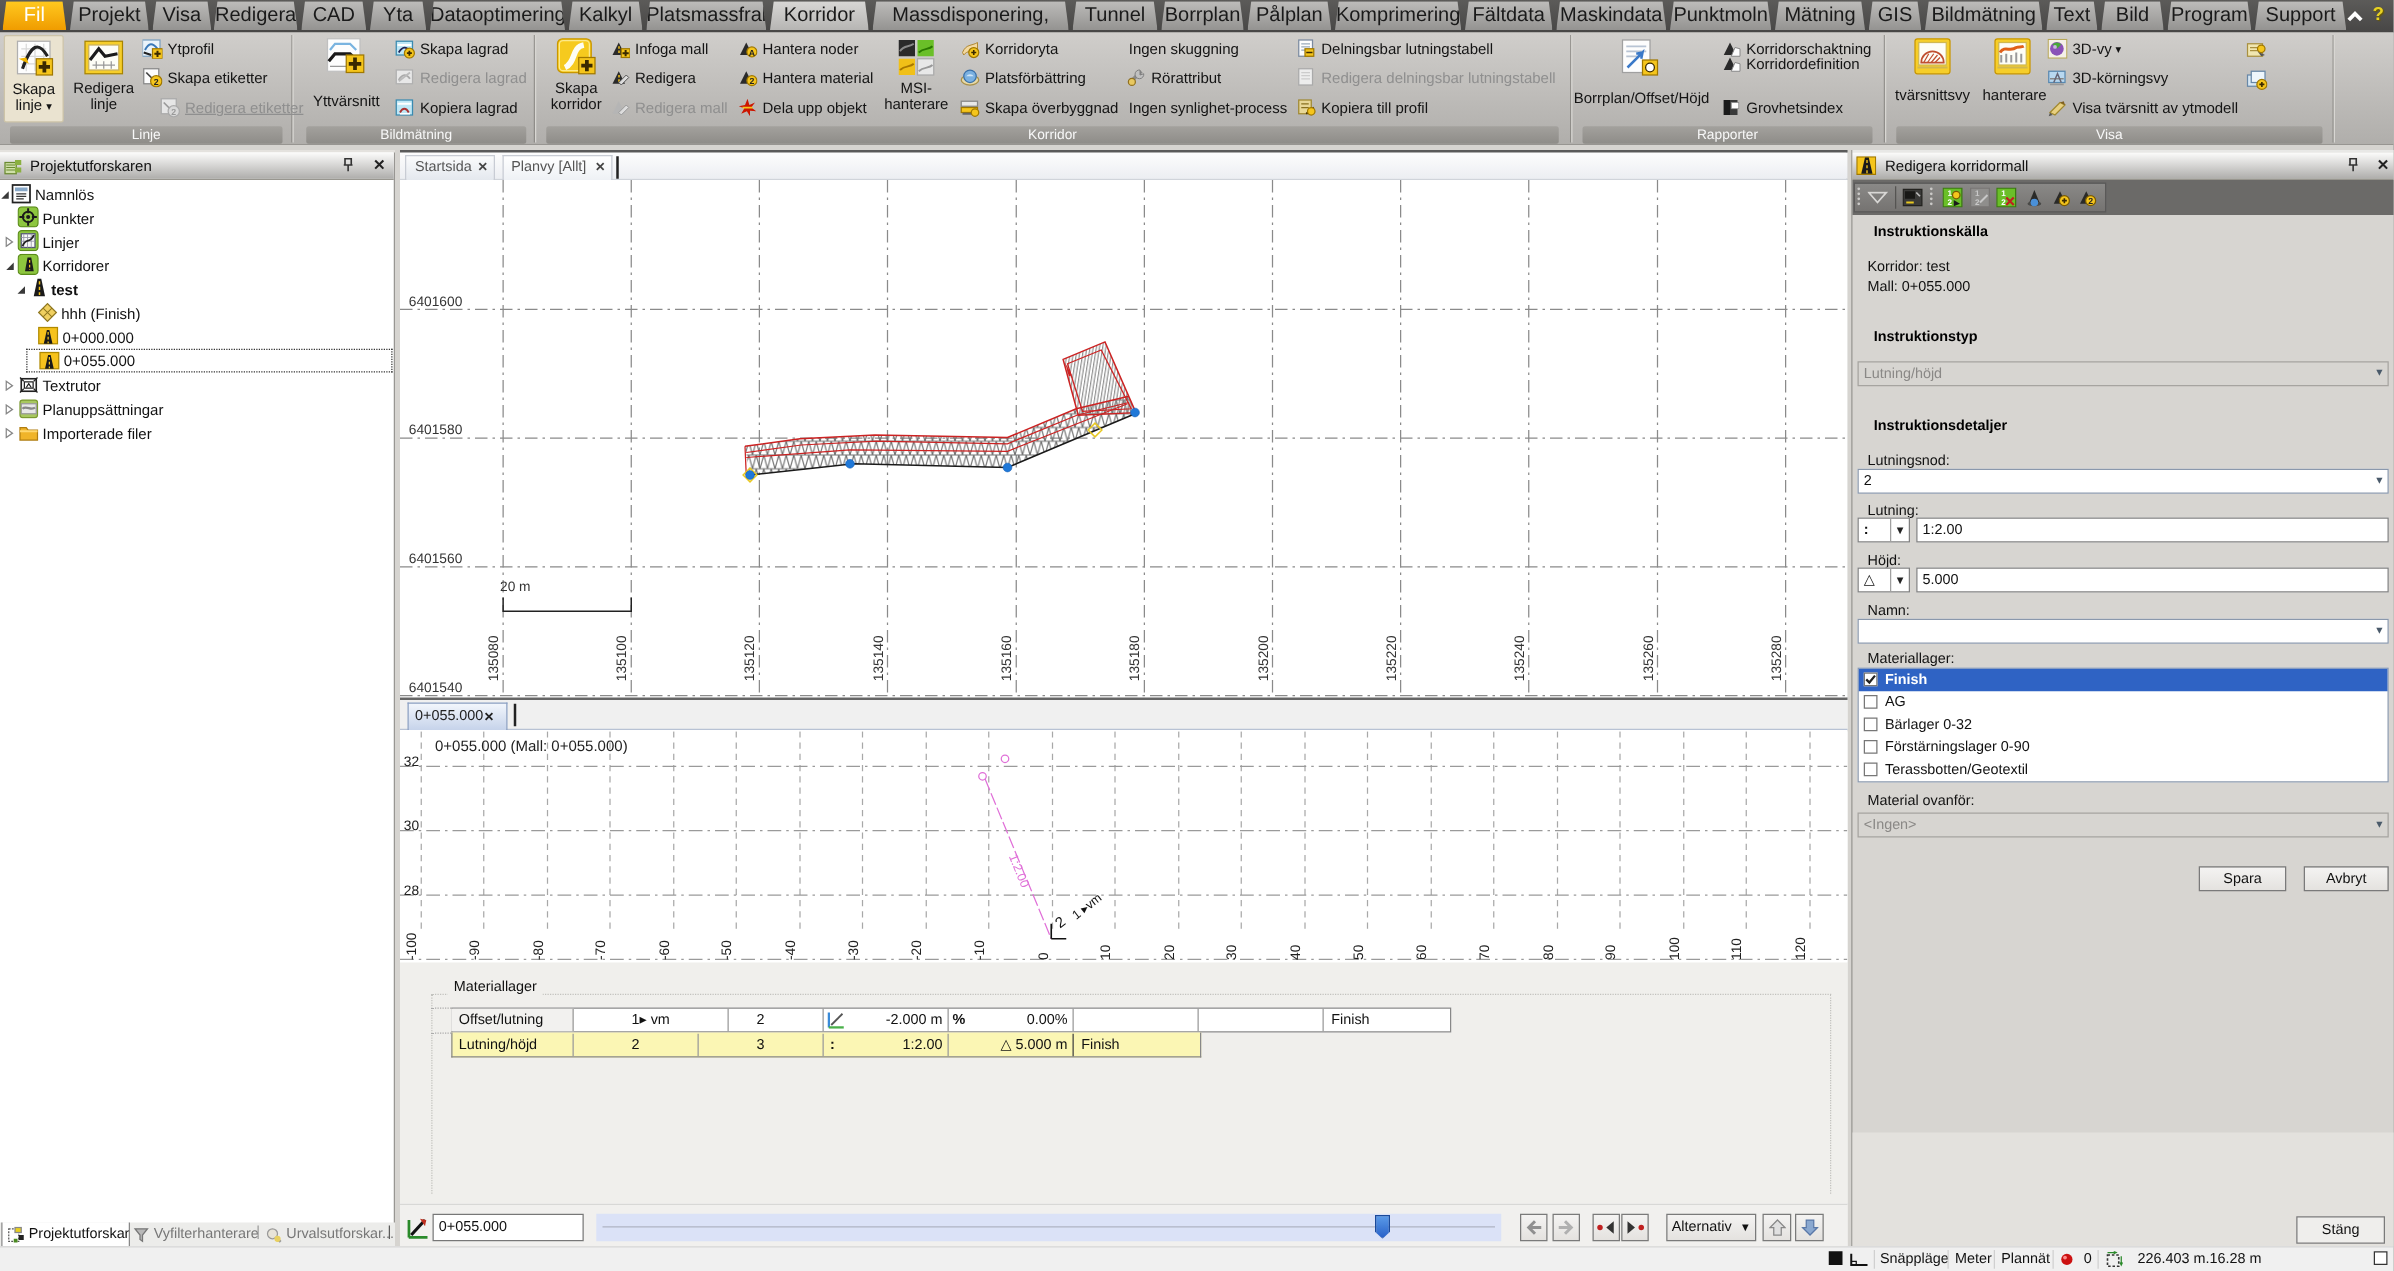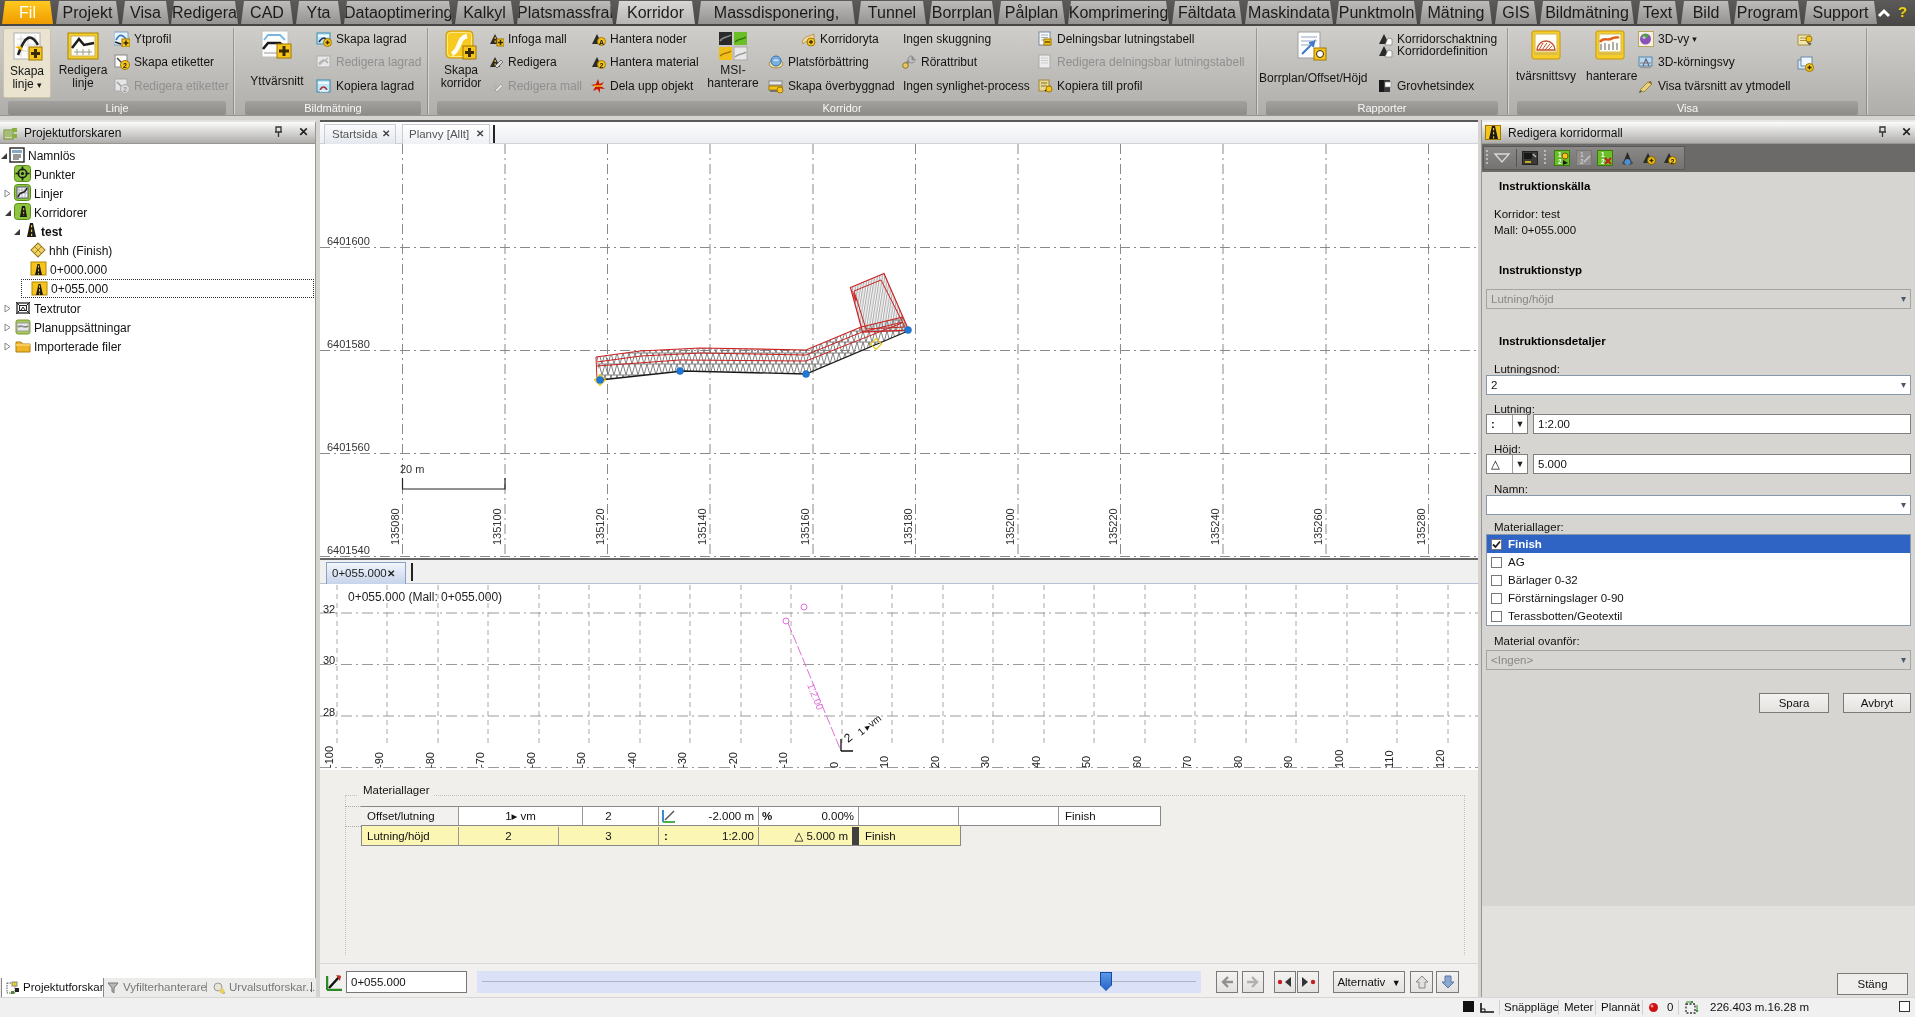--- a/index.html
+++ b/index.html
@@ -104,21 +104,21 @@
           <path d="M1 11 l6 2" stroke="#222" stroke-width="1.6"></path>
           <rect x="8" y="8" width="8" height="8" fill="#f5c51c" stroke="#a07800"></rect>
           <path d="M12 9.5v5M9.5 12h5" stroke="#3a2a00" stroke-width="1.6"></path>
         </svg>Ytprofil</div>
 <div class="rrow" style="left:114px;top:26px;"><svg width="16" height="16">
           <rect x="1" y="1" width="12" height="12" fill="#fdfdfd" stroke="#888"></rect>
           <path d="M3 4l5 5" stroke="#444" stroke-width="1.4"></path>
           <circle cx="11" cy="11" r="4.5" fill="#f5c51c" stroke="#a07800"></circle>
           <text x="11" y="14" font-size="7" text-anchor="middle" fill="#222" font-weight="bold">2</text>
         </svg>Skapa etiketter</div>
-<div class="rrow dis" style="left:114px;top:50px;"><svg width="16" height="16">
+<div class="rrow dis" style="left:128px;top:50px;text-decoration:underline;"><svg width="16" height="16">
           <rect x="1" y="1" width="12" height="12" fill="#e6e6e6" stroke="#aaa"></rect>
           <path d="M3 4l5 5" stroke="#9a9a9a" stroke-width="1.4"></path>
           <circle cx="11" cy="11" r="4.5" fill="#d9d9d9" stroke="#aaa"></circle>
           <text x="11" y="14" font-size="7" text-anchor="middle" fill="#999" font-weight="bold">2</text>
         </svg>Redigera etiketter</div>
 
 <div class="rbig" style="left:248px;width:58px;">
 <svg width="34" height="32" viewBox="0 0 34 32">
           <rect x="2" y="1" width="26" height="26" fill="#fdfdfd" stroke="#c0c0c0"></rect>
           <path d="M4 10 L8 5 L20 5 L25 10" stroke="#7ab4e0" stroke-width="1.8" fill="none"></path>
@@ -191,21 +191,21 @@
           <rect x="2" y="2" width="13" height="13" fill="#2a2a2a"></rect>
           <rect x="17" y="2" width="13" height="13" fill="#6abf28"></rect>
           <rect x="2" y="17" width="13" height="13" fill="#f0c018"></rect>
           <rect x="17" y="17" width="13" height="13" fill="#e8e8e8" stroke="#aaa"></rect>
           <path d="M3 11 C6 6,10 8,14 5" stroke="#888" stroke-width="1.5" fill="none"></path>
           <path d="M18 12 C22 8,26 10,29 7" stroke="#2a7a00" stroke-width="1.5" fill="none"></path>
           <path d="M3 26 C7 22,11 24,14 21" stroke="#a87800" stroke-width="1.5" fill="none"></path>
           <path d="M18 27 C22 23,26 25,29 22" stroke="#999" stroke-width="1.5" fill="none"></path>
         </svg>
 <span>MSI-<br>hanterare</span></div>
-<div class="rrow" style="left:800px;top:3px;"><svg width="16" height="16">
+<div class="rrow" style="left:768px;top:3px;"><svg width="16" height="16">
           <path d="M2 11 C5 4,9 6,14 3 L14 8 C9 11,6 9,3 13 Z" fill="#f3d9a0" stroke="#b08830" stroke-width="0.8"></path>
           <circle cx="11" cy="11" r="4" fill="#f5c51c" stroke="#a07800"></circle>
           <path d="M11 9v4M9 11h4" stroke="#3a2a00" stroke-width="1.3"></path>
         </svg>Korridoryta</div>
 <div class="rrow" style="left:768px;top:26px;"><svg width="16" height="16">
           <ellipse cx="8" cy="10" rx="7" ry="4" fill="#e7d9a8" stroke="#a89048"></ellipse>
           <circle cx="8" cy="7" r="5" fill="#7ab0e0" stroke="#3a70a8"></circle>
           <path d="M5 7 a3.5 3.5 0 0 1 6 0" fill="#cfe6f8"></path>
         </svg>Platsförbättring</div>
 <div class="rrow" style="left:768px;top:50px;"><svg width="16" height="16">
@@ -645,21 +645,21 @@
 <div class="abs" style="left:539px;top:37px;width:100px;height:18px;border-right:1px solid #999;"></div>
 <div class="abs" style="left:639px;top:37px;width:100px;height:18px;border-right:1px solid #999;"></div>
 <div class="abs" style="left:739px;top:37px;width:100px;height:18px;line-height:18px;padding-left:6px;">Finish</div>
 
 <div class="abs" style="left:41px;top:56px;width:600px;height:20px;background:#fbf6b4;border:1px solid #888;border-top:none;"></div>
 <div class="abs" style="left:41px;top:57px;width:98px;height:18px;border-right:1px solid #999;line-height:18px;padding-left:6px;">Lutning/höjd</div>
 <div class="abs" style="left:139px;top:57px;width:100px;height:18px;border-right:1px solid #999;line-height:18px;text-align:center;">2</div>
 <div class="abs" style="left:239px;top:57px;width:100px;height:18px;border-right:1px solid #999;line-height:18px;text-align:center;">3</div>
 <div class="abs" style="left:339px;top:57px;width:100px;height:18px;border-right:1px solid #999;line-height:18px;text-align:right;padding-right:4px;">1:2.00</div>
 <div class="abs" style="left:344px;top:57px;line-height:18px;font-weight:bold;">:</div>
-<div class="abs" style="left:439px;top:57px;width:100px;height:18px;border-right:7px solid #404040;line-height:18px;text-align:right;padding-right:4px;">△ 5.000 m</div>
+<div class="abs" style="left:439px;top:57px;width:100px;height:18px;border-right:1px solid #404040;line-height:18px;text-align:right;padding-right:4px;">△ 5.000 m</div>
 <div class="abs" style="left:539px;top:57px;width:100px;height:18px;line-height:18px;padding-left:6px;">Finish</div>
 <div class="abs" style="left:25px;top:36px;width:16px;border-top:1px dotted #aaa;"></div>
 <div class="abs" style="left:25px;top:56px;width:16px;border-top:1px dotted #aaa;"></div>
 </div>
 
 <div class="abs" style="left:0;top:403px;width:1158px;height:36px;background:#f1f0ee;border-top:1px solid #d8d8d6;">
 <svg class="abs" style="left:6px;top:9px;" width="18" height="18">
             <path d="M1 17 V3" stroke="#2a8a2a" stroke-width="2.5"></path>
             <path d="M1 17 H16" stroke="#2a8a2a" stroke-width="2.5"></path>
             <path d="M3 15 L14 3" stroke="#111" stroke-width="2.5"></path>

